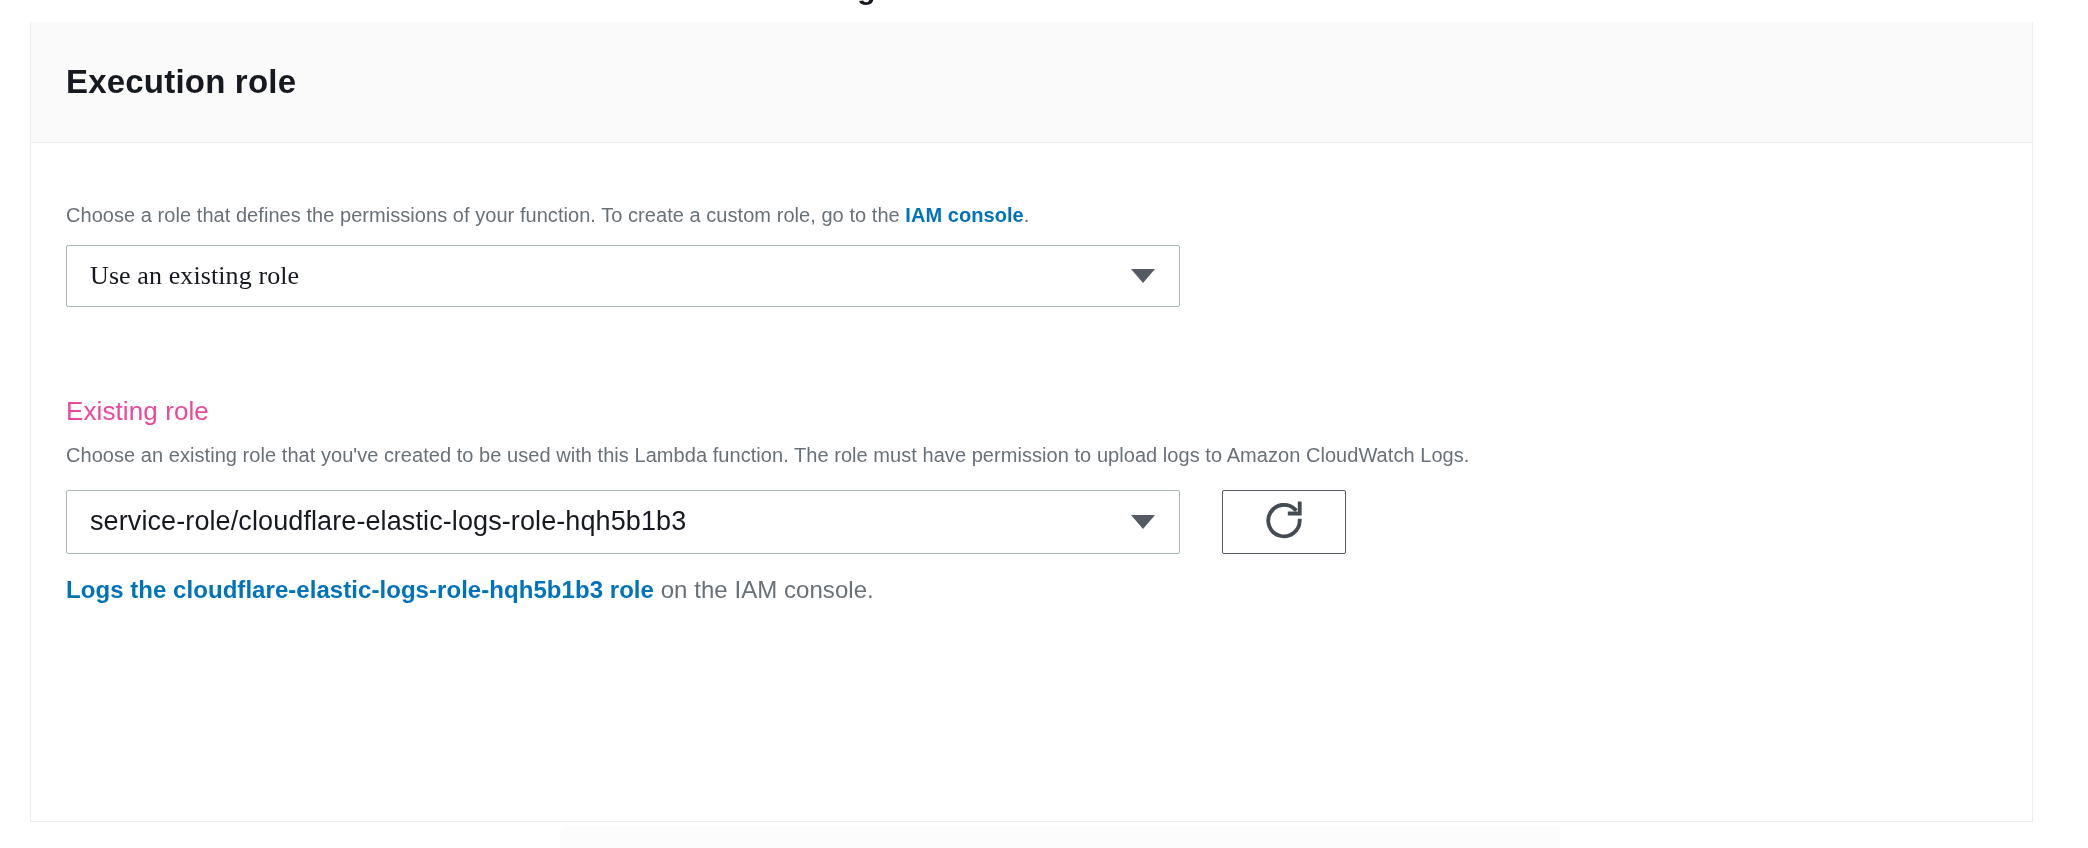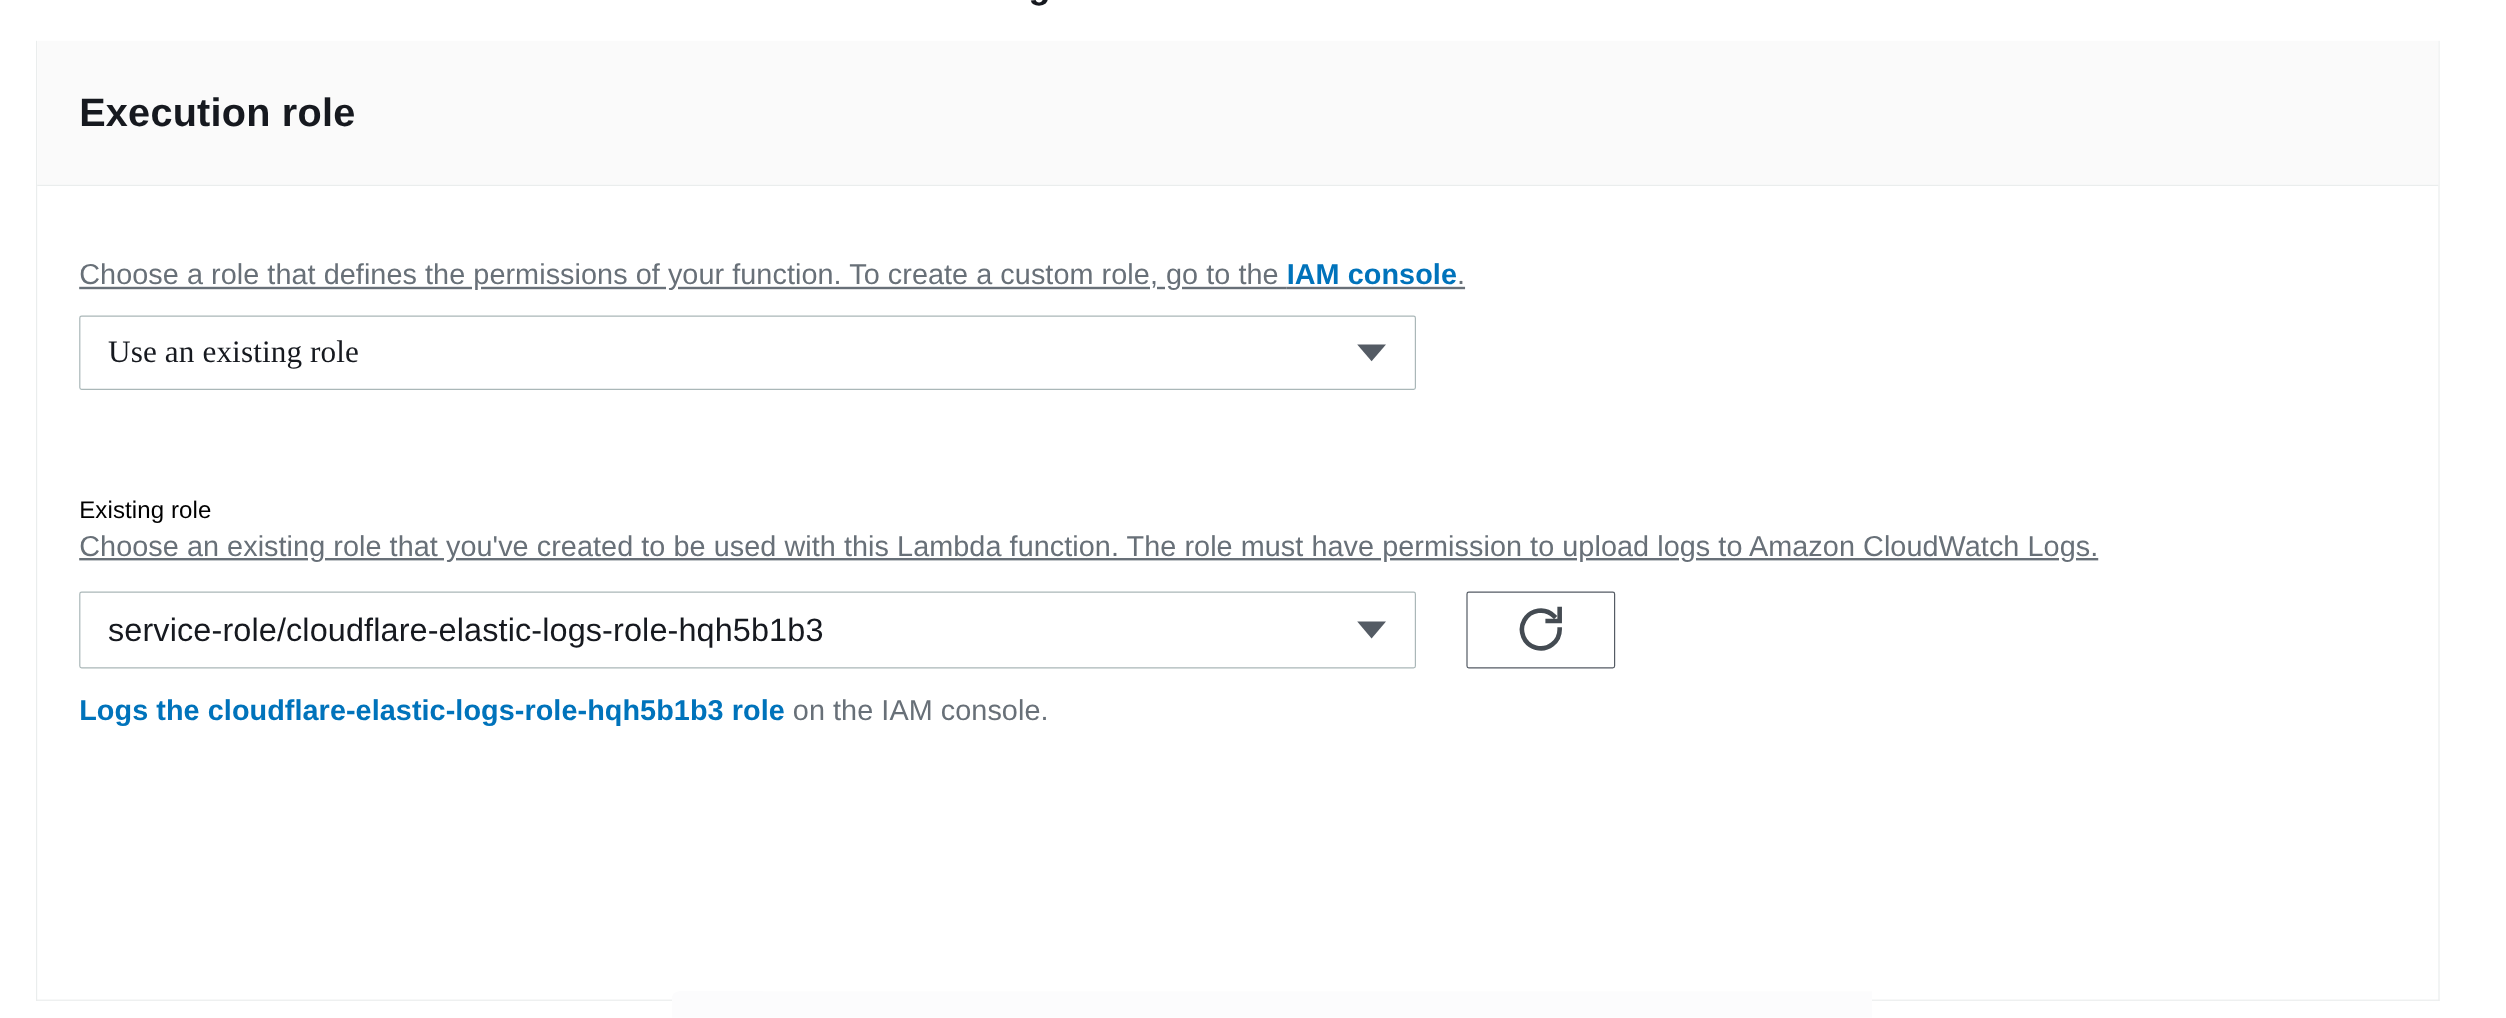--- a/index.html
+++ b/index.html
@@ -24,21 +24,21 @@
     font-size: 30px;
     font-weight: 700;
     color: #16191f;
     letter-spacing: .1px;
     white-space: nowrap;
   }
 
   .panel {
     position: absolute;
     left: 30px;
-    top: 34px;
+    top: 22px;
     width: 2003px;
     height: 800px;
     background: #ffffff;
     border: 1px solid #eaeded;
     border-top: none;
     box-sizing: border-box;
   }
 
   .panel-header {
     height: 121px;
@@ -57,26 +57,25 @@
     letter-spacing: .2px;
     line-height: 1.2;
   }
 
   .panel-body {
     padding: 0 35px;
     box-sizing: border-box;
   }
 
   .helper-text {
-    font-size: 24px;
+    font-size: 20px;
     color: #687078;
     line-height: 1.42;
     margin: 0;
     letter-spacing: .05px;
-    text-decoration: underline;
   }
 
   .link {
     color: #0073bb;
     font-weight: 700;
     text-decoration: none;
     cursor: pointer;
   }
 
   .role-mode-desc {
@@ -119,24 +118,24 @@
   .select-role-mode {
     width: 1114px;
     margin-top: 16px;
     font-family: Liberation Serif, serif;
   }
 
   .field-group {
     margin-top: 88px;
   }
   .field-label {
-    font-size: 20px;
-    color: #000000;
+    font-size: 26px;
+    color: #ec4899;
     line-height: 1.3;
-    margin: 0 0 0 0;
+    margin: 0 0 12px 0;
     letter-spacing: .1px;
   }
   .field-desc {
     width: 1960px;
   }
 
   .control-row {
     display: flex;
     align-items: flex-start;
     margin-top: 20px;

